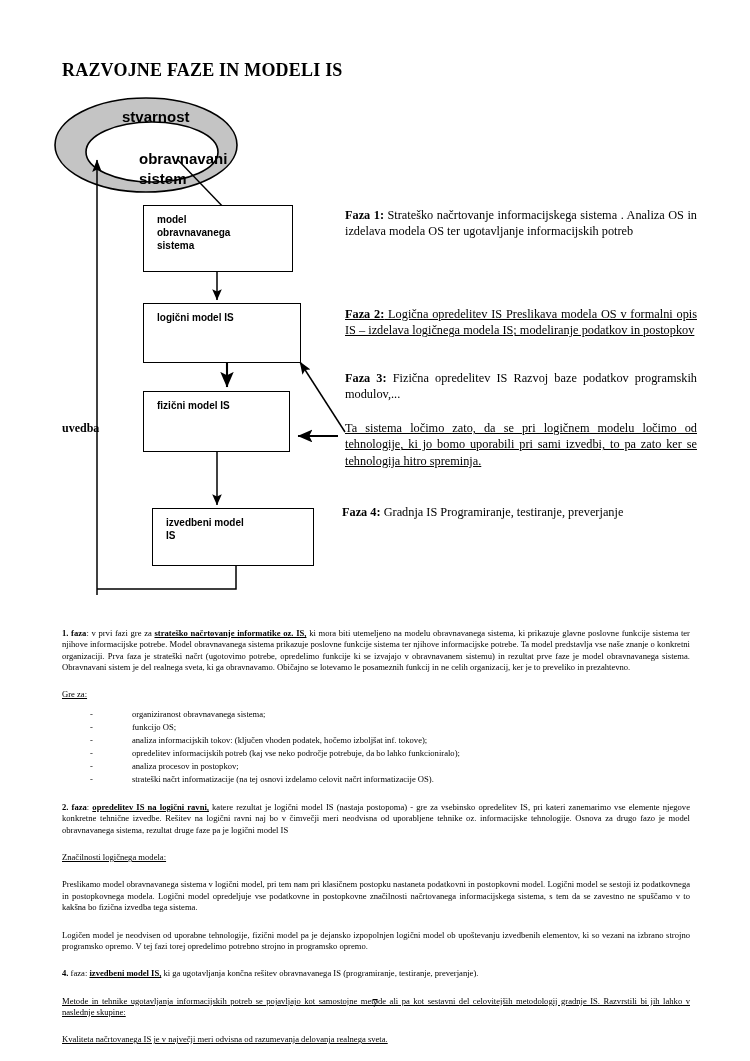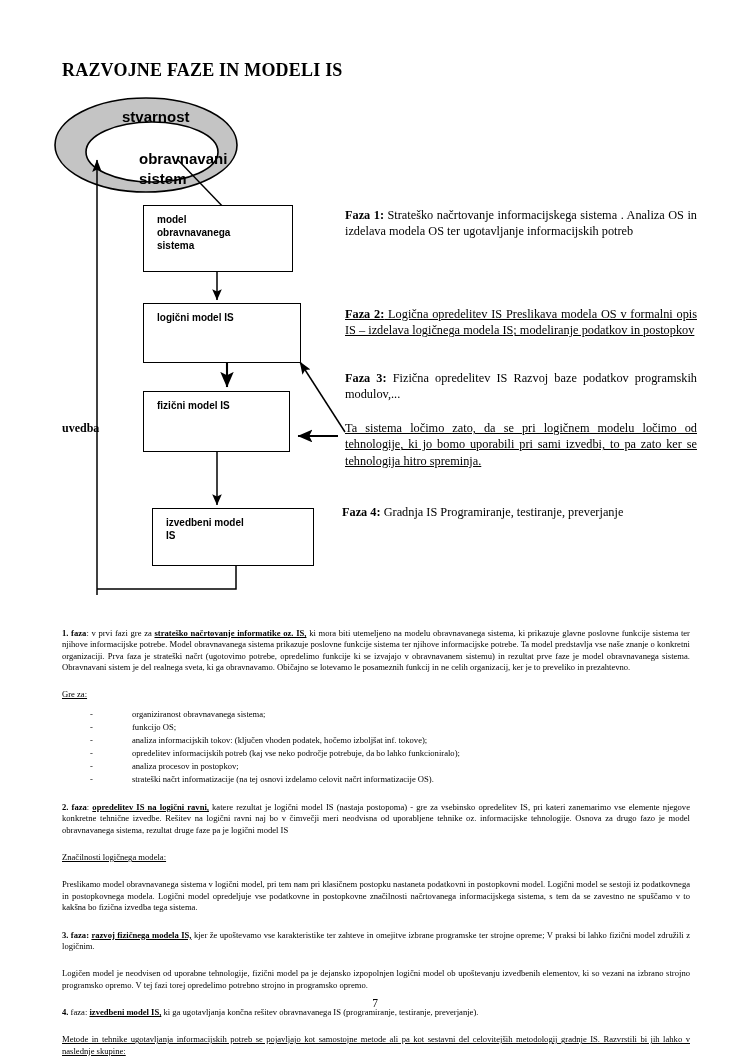--- a/index.html
+++ b/index.html
@@ -229,21 +229,20 @@
       <li>analiza procesov in postopkov;</li>
       <li>strateški načrt informatizacije (na tej osnovi izdelamo celovit načrt informatizacije OS).</li>
     </ul>
 
     <p class="tight"><span class="b">2. faza</span><span>: </span><span class="bu">opredelitev IS na logični ravni,</span><span> katere rezultat je logični model IS (nastaja postopoma) - gre za vsebinsko opredelitev IS, pri kateri zanemarimo vse elemente njegove konkretne tehnične izvedbe. Rešitev na logični ravni naj bo v čimvečji meri neodvisna od uporabljene tehnike oz. informacijske tehnologije. Osnova za drugo fazo je model obravnavanega sistema, rezultat druge faze pa je logični model IS</span></p>
 
     <p class="tight underline-para">Značilnosti logičnega modela:</p>
 
     <p>Preslikamo model obravnavanega sistema v logični model, pri tem nam pri klasičnem postopku nastaneta podatkovni  in postopkovni model. Logični model se sestoji iz podatkovnega in postopkovnega modela. Logični model opredeljuje vse podatkovne in postopkovne značilnosti načrtovanega informacijskega sistema, s tem da se zavestno ne spuščamo v to kakšna bo fizična izvedba tega sistema.</p>
 
-    <p><span class="b">3. faza: </span><span class="bu">razvoj fizičnega modela IS,</span><span> kjer že upoštevamo vse karakteristike ter zahteve in omejitve izbrane programske ter strojne opreme; V praksi bi lahko fizični model združili z logičnim.</span></p>
 
     <p>Logičen model je neodvisen od uporabne tehnologije, fizični model pa je dejansko izpopolnjen logični model ob upoštevanju izvedbenih elementov, ki so vezani na izbrano strojno programsko opremo. V tej fazi torej opredelimo potrebno strojno in programsko opremo.</p>
 
     <p><span class="b">4.</span><span>     faza: </span><span class="bu">izvedbeni model IS,</span><span> ki ga ugotavljanja končna rešitev obravnavanega IS (programiranje, testiranje, preverjanje).</span></p>
 
     <p class="underline-para">Metode in tehnike ugotavljanja informacijskih potreb se pojavljajo kot samostojne metode ali pa kot sestavni del celovitejših metodologij gradnje IS. Razvrstili bi jih lahko v naslednje skupine:</p>
 
     <p class="underline-para">Kvaliteta načrtovanega IS je v največji meri odvisna od razumevanja delovanja realnega sveta.</p>
   </div>
 

